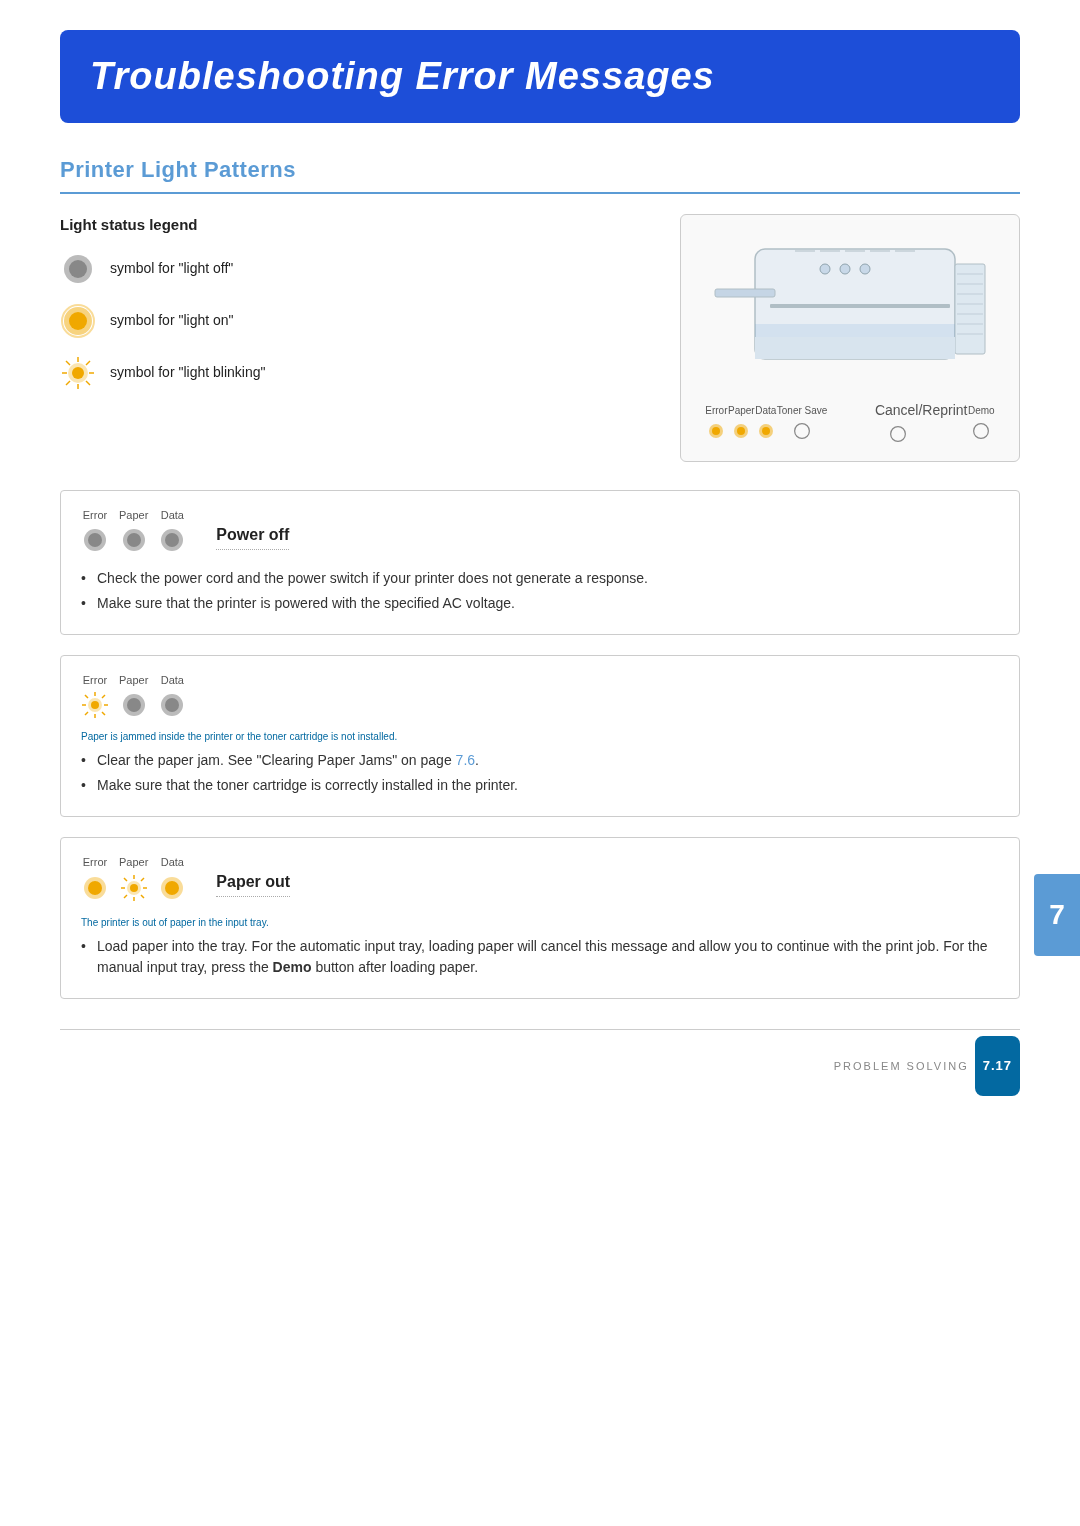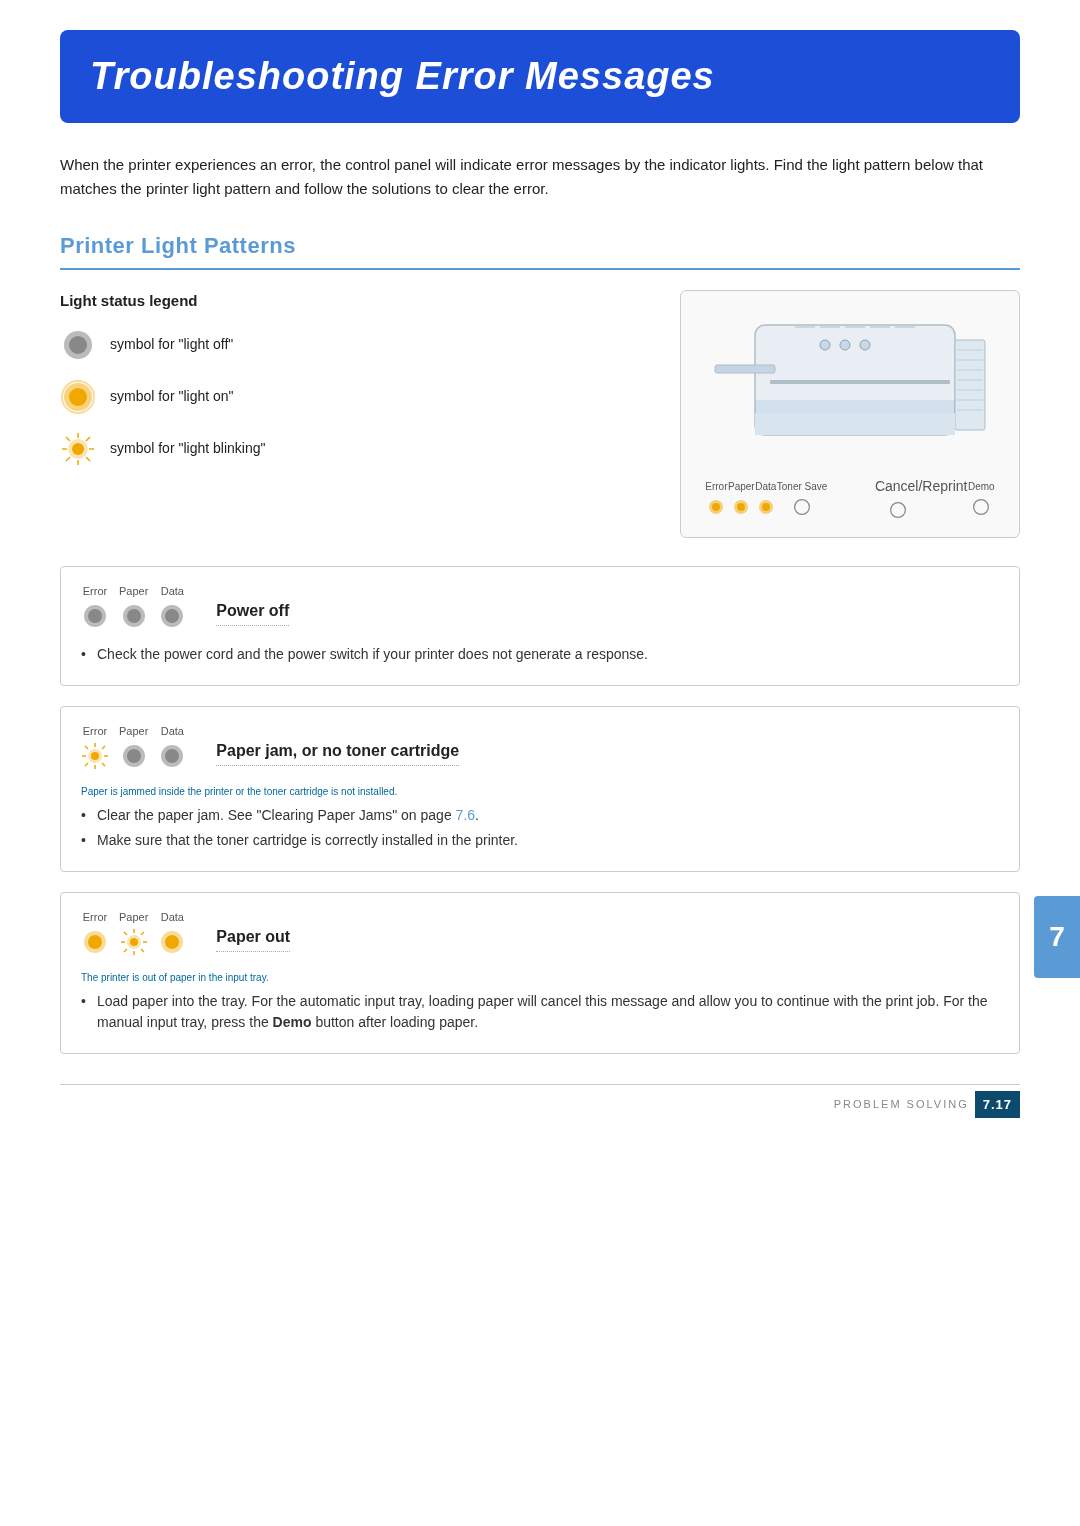--- a/index.html
+++ b/index.html
@@ -233,26 +233,26 @@
       letter-spacing: 1px;
     }
 
     .footer-right {
       display: flex;
       align-items: center;
       gap: 6px;
     }
 
     .footer-page-box {
-      background: #0c4a6e;
+      background: #0369a1;
       color: #fff;
-      padding: 4px 8px;
+      padding: 20px 8px;
       font-size: 13px;
       font-weight: bold;
-      border-radius: 0;
+      border-radius: 8px;
     }
 
     
     .svg-light-off circle.outer { fill: #bbb; }
     .svg-light-off circle.inner { fill: #888; }
 
     .svg-light-on circle.outer { fill: #f0a800; opacity: 0.5; }
     .svg-light-on circle.inner { fill: #f0a800; }
     .svg-light-on circle.glow { fill: none; stroke: #f0a800; stroke-width: 2; opacity: 0.4; }
 
@@ -263,21 +263,20 @@
   </style>
 </head>
 <body>
 
 <div class="page">
 
   <div class="title-banner">
     <h1>Troubleshooting Error Messages</h1>
   </div>
 
-  <p class="intro-text">When the printer experiences an error, the control panel will indicate error messages by the indicator lights. Find the light pattern below that matches the printer light pattern and follow the solutions to clear the error.</p>
 
   <div class="section-heading">Printer Light Patterns</div>
 
   <div class="light-patterns-section">
 
     <div class="legend-side">
       <div class="legend-title">Light status legend</div>
 
       <div class="legend-item">
         <svg class="light-icon svg-light-off" viewBox="0 0 36 36">
@@ -419,20 +418,21 @@
             <circle cx="14" cy="14" r="7" fill="#888"></circle>
           </svg>
         </div>
       </div>
       <div class="error-title-area">
         <div class="error-title">Power off</div>
       </div>
     </div>
     <ul class="error-bullets">
       <li>Check the power cord and the power switch if your printer does not generate a response.</li>
+      <li>Make sure that the printer is powered with the specified AC voltage.</li>
     </ul>
   </div>
 
   <div class="error-block">
     <div class="error-header">
       <div class="error-lights">
         <div class="light-group">
           <span>Error</span>
           <svg width="28" height="28" viewBox="0 0 28 28">
             <circle cx="14" cy="14" r="7" fill="#f0a800" opacity="0.3"></circle>
@@ -455,23 +455,20 @@
           </svg>
         </div>
         <div class="light-group">
           <span>Data</span>
           <svg width="28" height="28" viewBox="0 0 28 28">
             <circle cx="14" cy="14" r="11" fill="#bbb"></circle>
             <circle cx="14" cy="14" r="7" fill="#888"></circle>
           </svg>
         </div>
       </div>
-      <div class="error-title-area">
-        <div class="error-title">Paper jam, or no toner cartridge</div>
-      </div>
     </div>
     <p class="error-desc">Paper is jammed inside the printer or the toner cartridge is not installed.</p>
     <ul class="error-bullets">
       <li>Clear the paper jam. See "Clearing Paper Jams" on page <span class="link-color">7.6</span>.</li>
       <li>Make sure that the toner cartridge is correctly installed in the printer.</li>
     </ul>
   </div>
 
   <div class="error-block">
     <div class="error-header">

